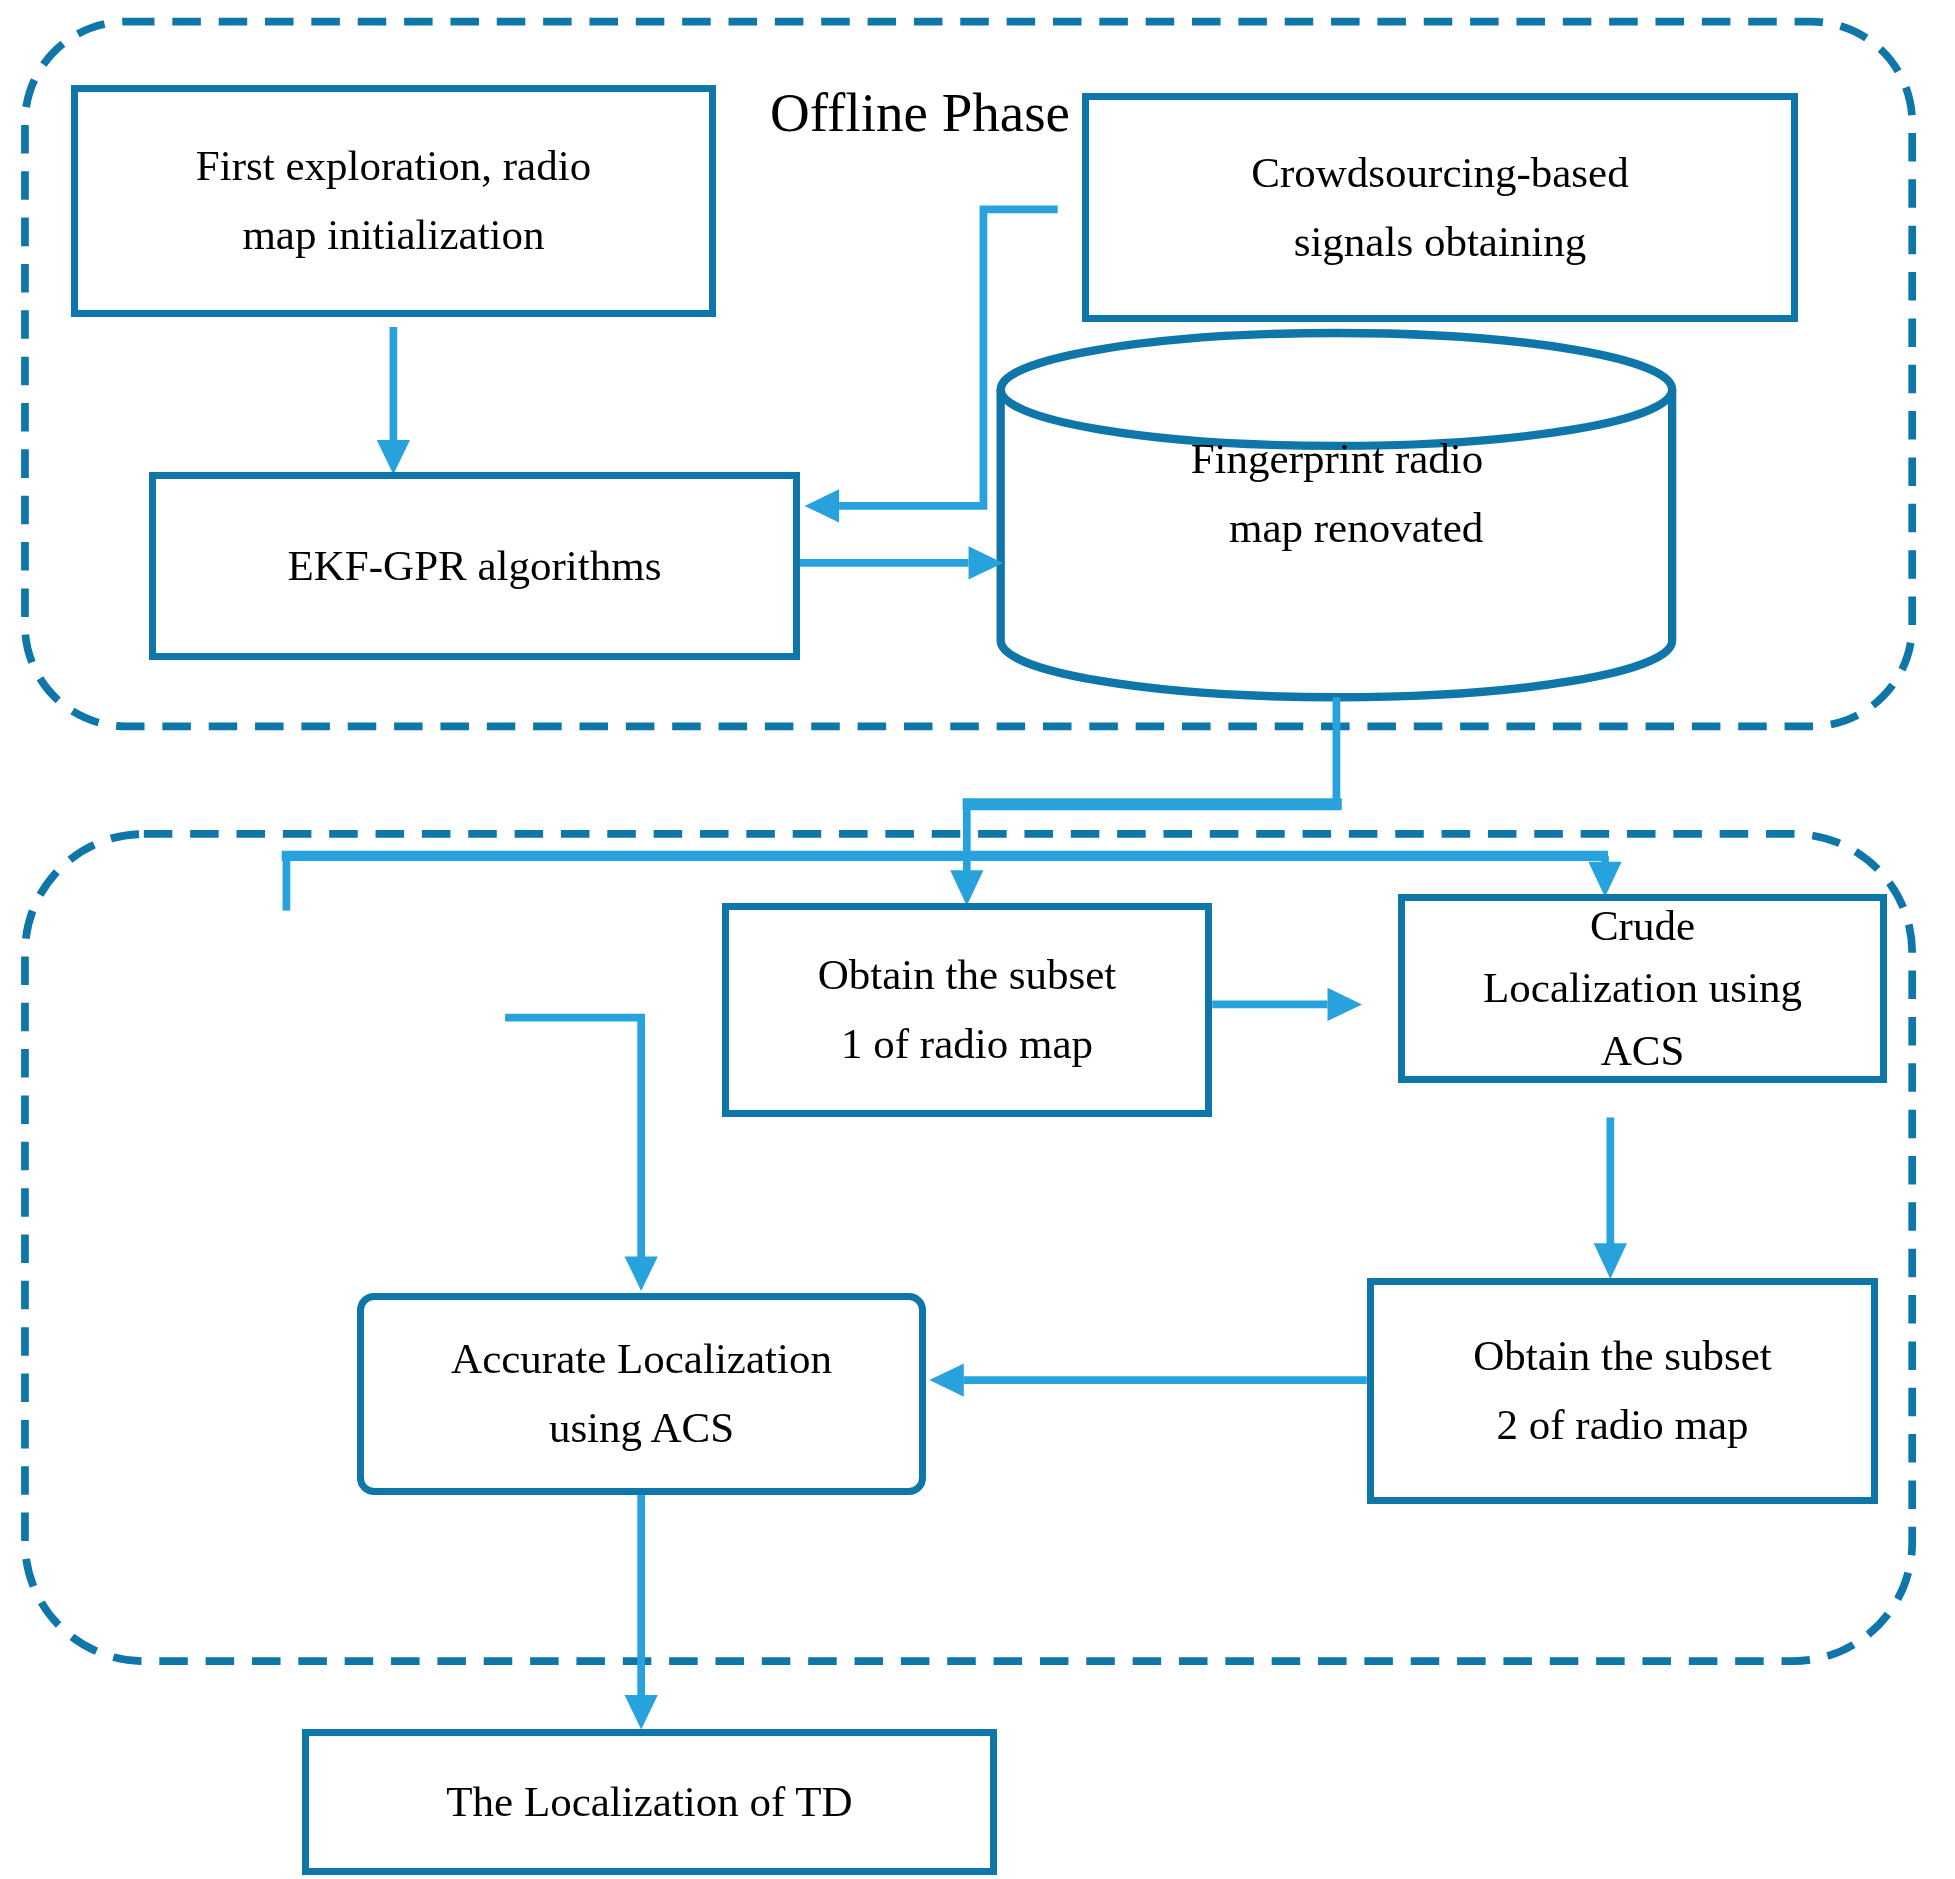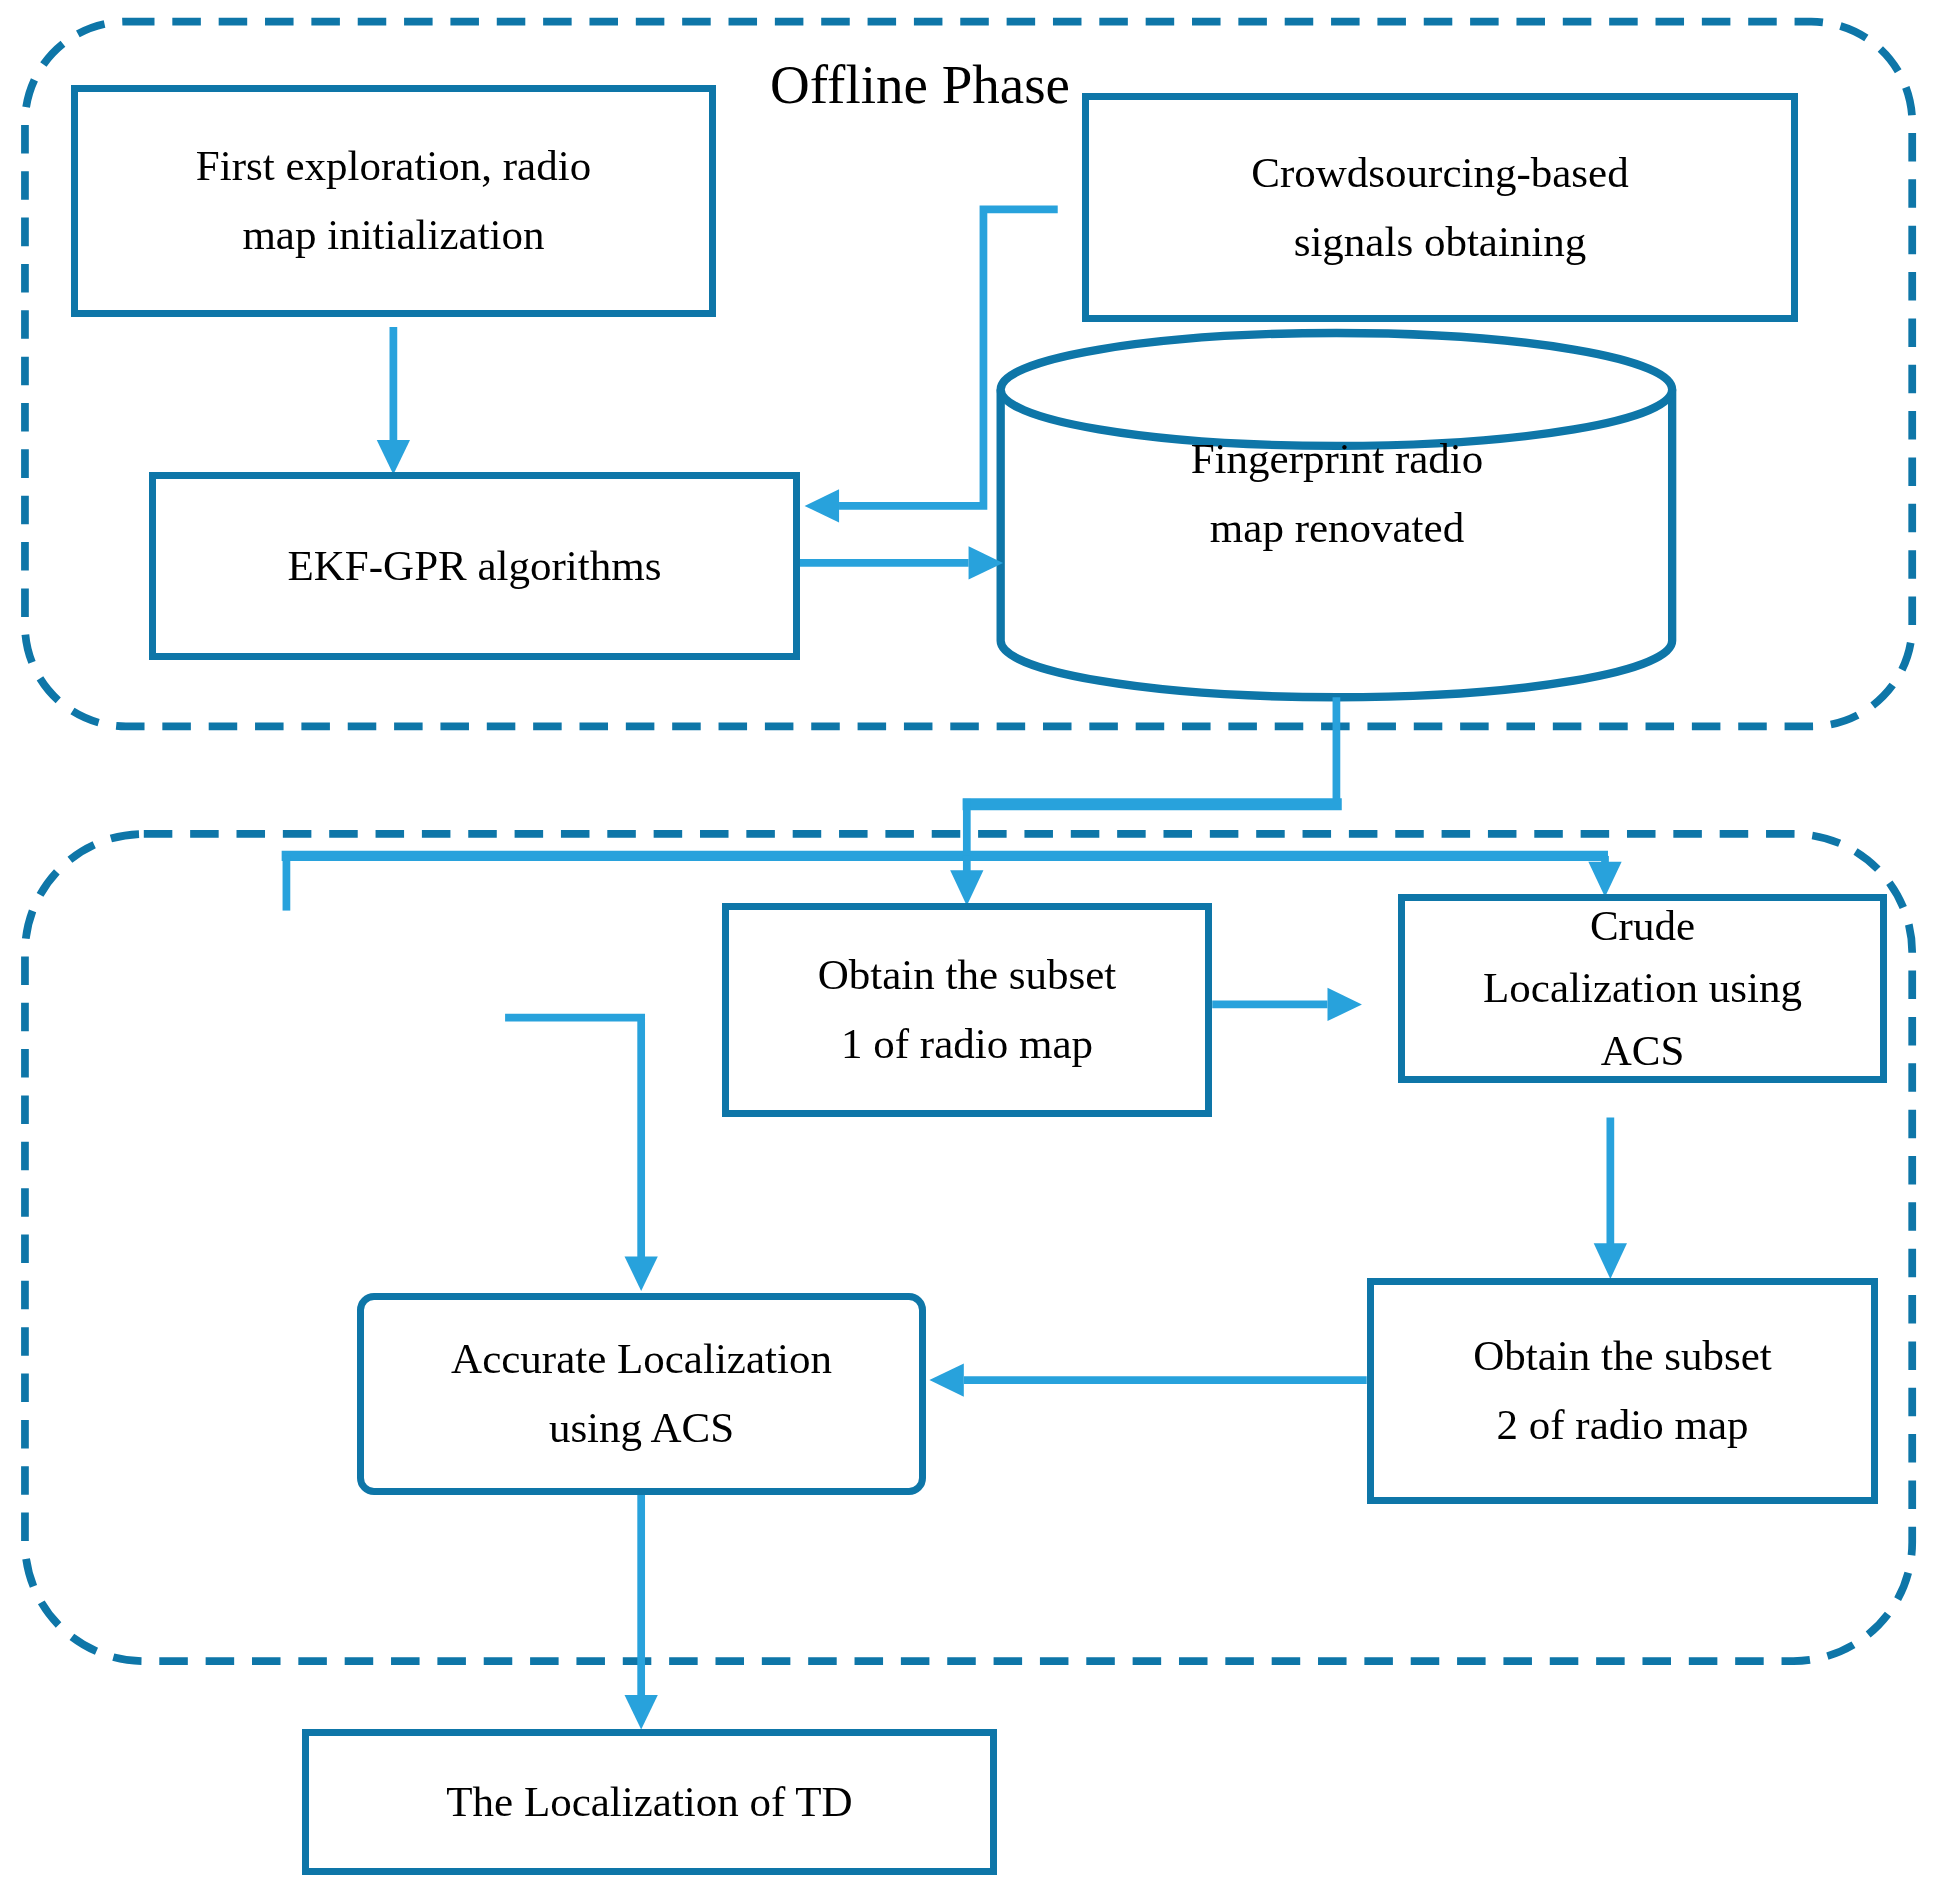--- a/index.html
+++ b/index.html
@@ -34,20 +34,21 @@
     font-size: 43px;
     line-height: 1.6;
     color: #000000;
   }
   .phase-label {
     position: absolute;
     text-align: center;
     font-size: 55px;
     color: #000000;
     white-space: nowrap;
+    margin-top: 28px;
   }
   .cyl-label {
     position: absolute;
     display: flex;
     align-items: center;
     justify-content: center;
     text-align: center;
     white-space: pre-line;
     font-size: 43px;
     line-height: 1.6;
@@ -111,21 +112,21 @@
 
 
   <div class="node" style="left:71px; top:85px; width:645px; height:232px;">First exploration, radio
 map initialization</div>
 
   <div class="node" style="left:1058px; top:93px; width:716px; height:229px;margin-left:24px;">Crowdsourcing-based
 signals obtaining</div>
 
   <div class="node" style="left:149px; top:472px; width:651px; height:188px;">EKF-GPR algorithms</div>
 
-  <div class="cyl-label" style="left:1001px; top:351px; width:672px; height:285px;">Fingerprint radio
+  <div class="cyl-label" style="left:1001px; top:351px; width:672px; height:285px;text-align:right;">Fingerprint radio
 map renovated</div>
 
 
   <div class="node" style="left:722px; top:903px; width:490px; height:214px;">Obtain the subset
 1 of radio map</div>
 
   <div class="node" style="left:1398px; top:894px; width:489px; height:189px; line-height:1.45;">Crude
 Localization using
 ACS</div>
 

